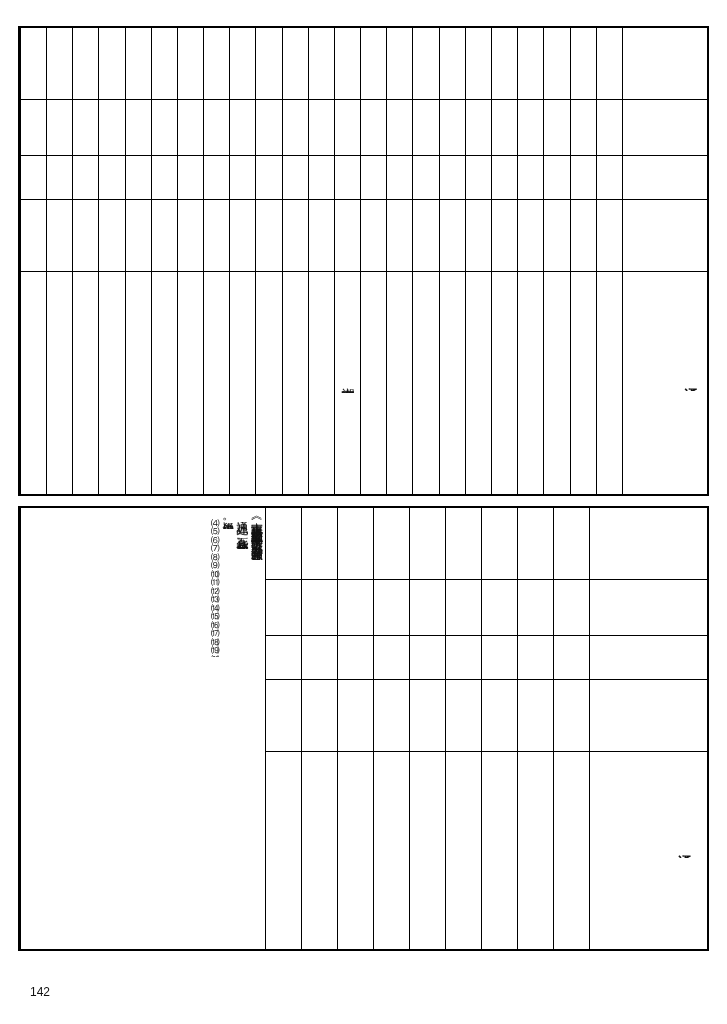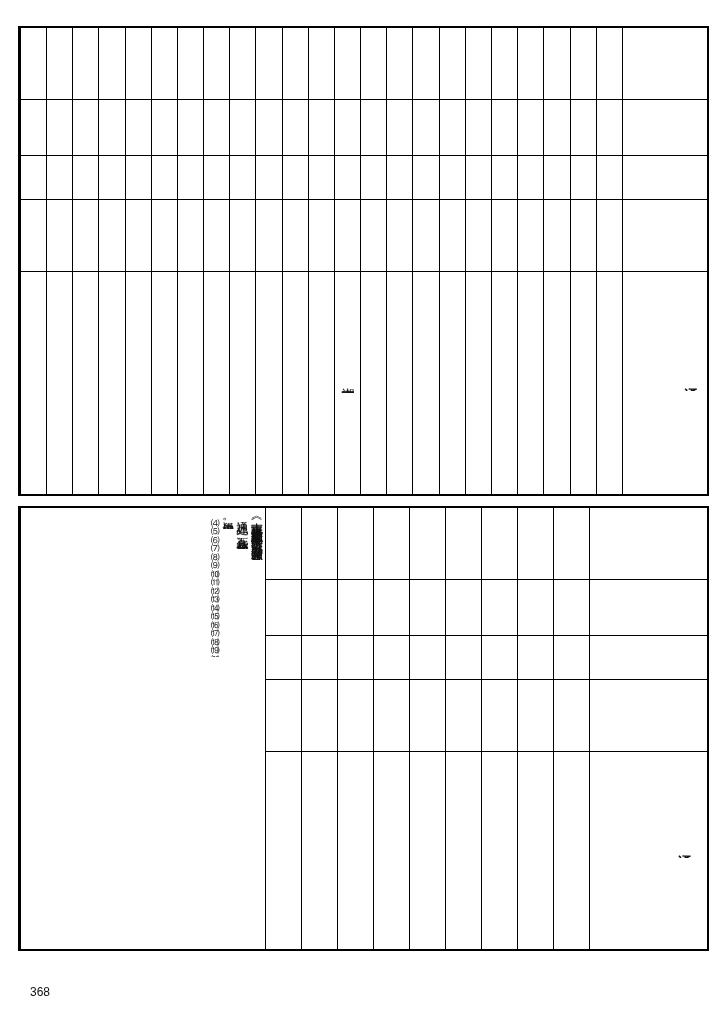--- a/index.html
+++ b/index.html
@@ -753,14 +753,14 @@
           <div class="note-line tiny">讯讯讯讯讯讯讯讯讯讯讯讯讯讯讯讯</div>
           <div class="note-line tiny">处处处处处处处处处处处处处处处处</div>
           <div class="note-line tiny">四浙安諸上广五湖江长四浙四广新成都</div>
           <div class="note-line tiny">川江岳暨海东华南津寿川江川东都县</div>
           <div class="note-line tiny">安諸西街西门县南县县县长安岳郵局</div>
           <div class="note-line tiny">岳暨门陽南宁梅岳賈寿岳縣局轉轉</div>
         </div>
     </div>
   </div>
 
-  <div class="page-num">368</div>
+  <div class="page-num">142</div>
 </div>
 
 </body></html>

